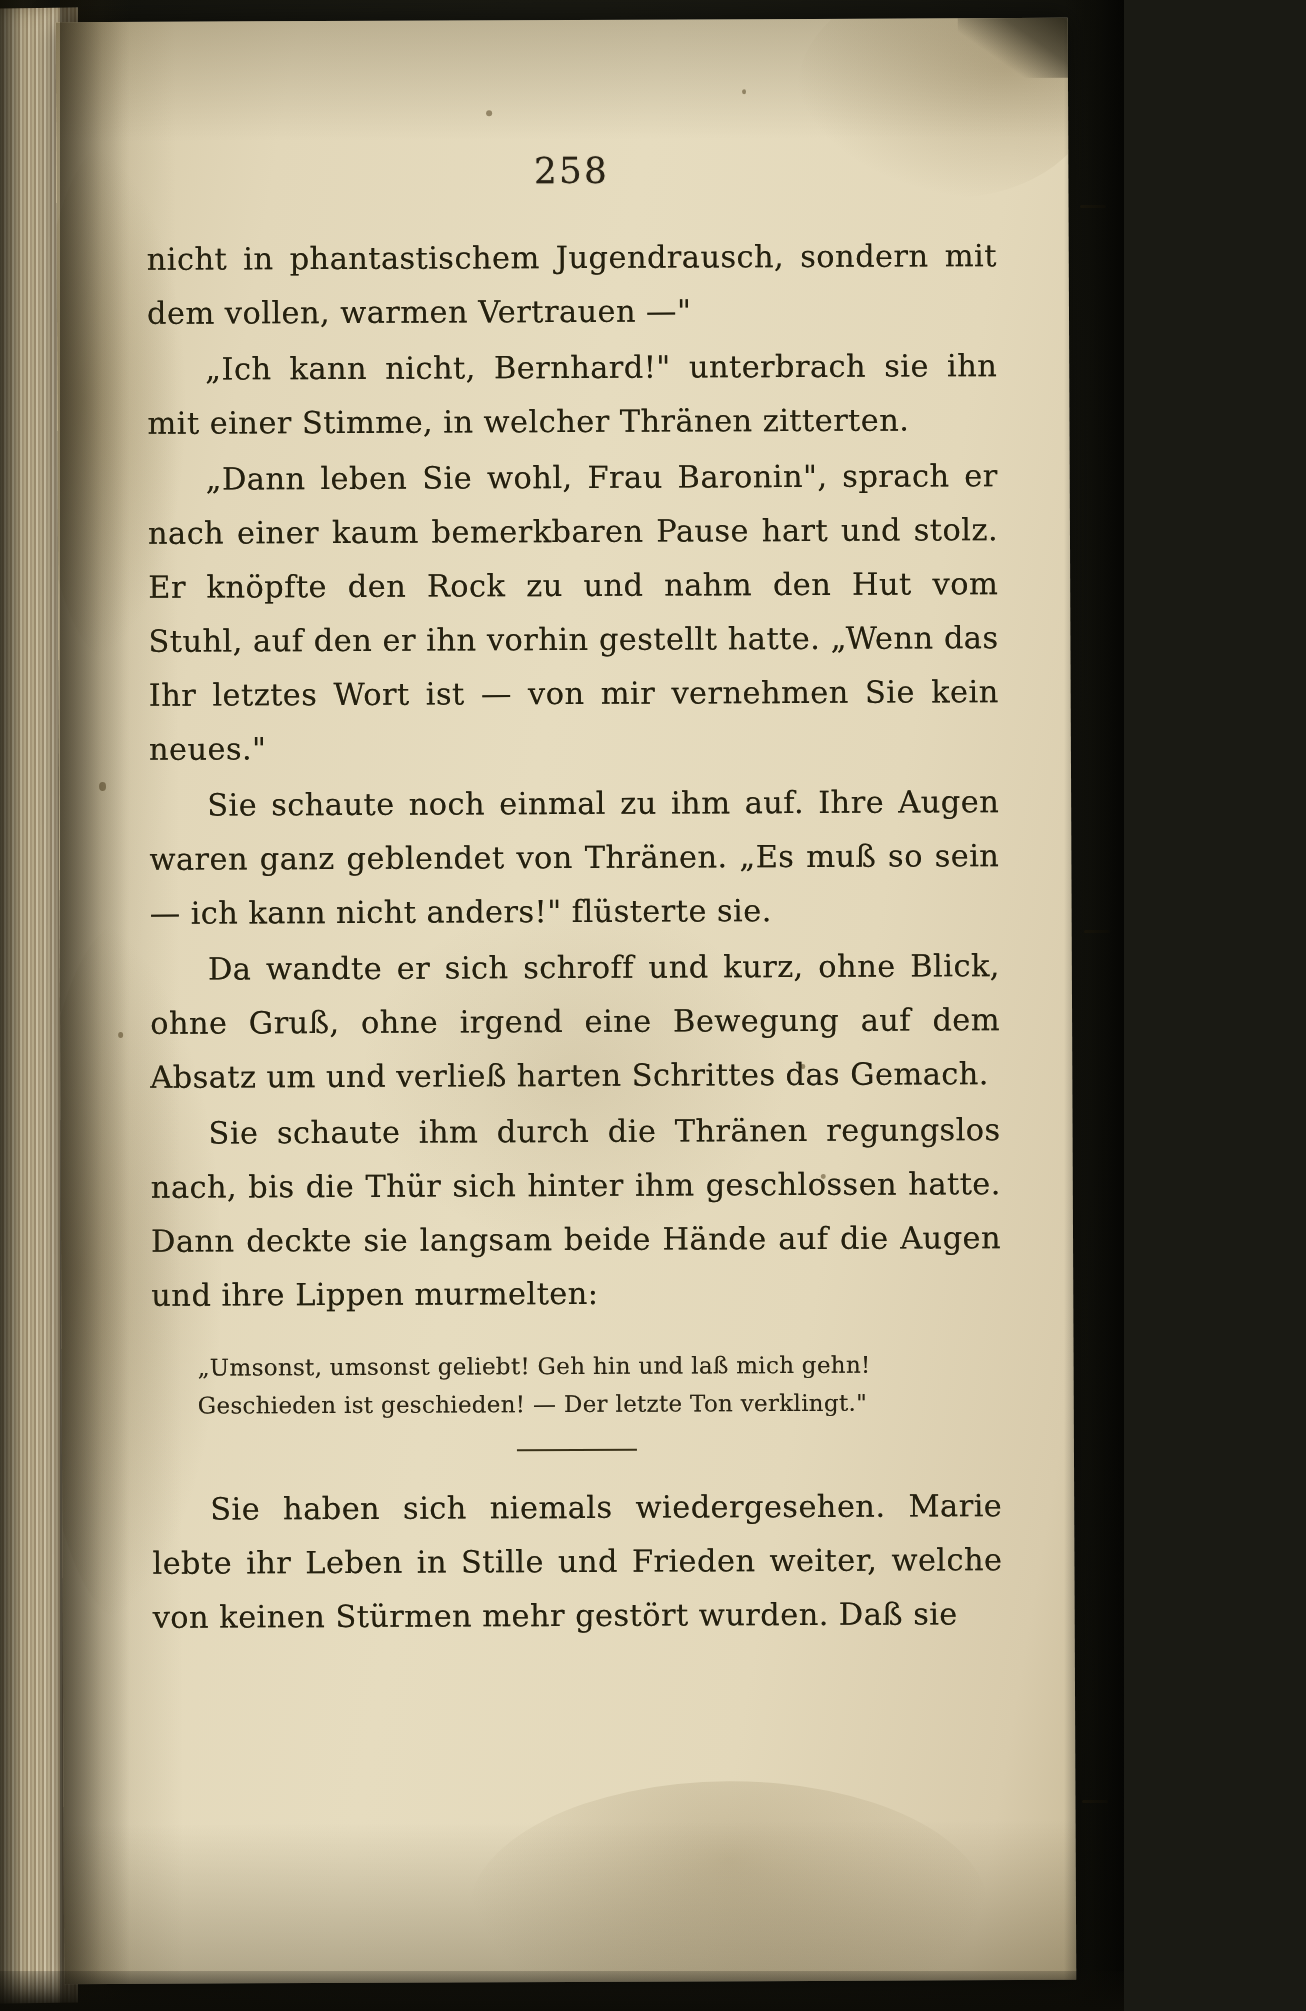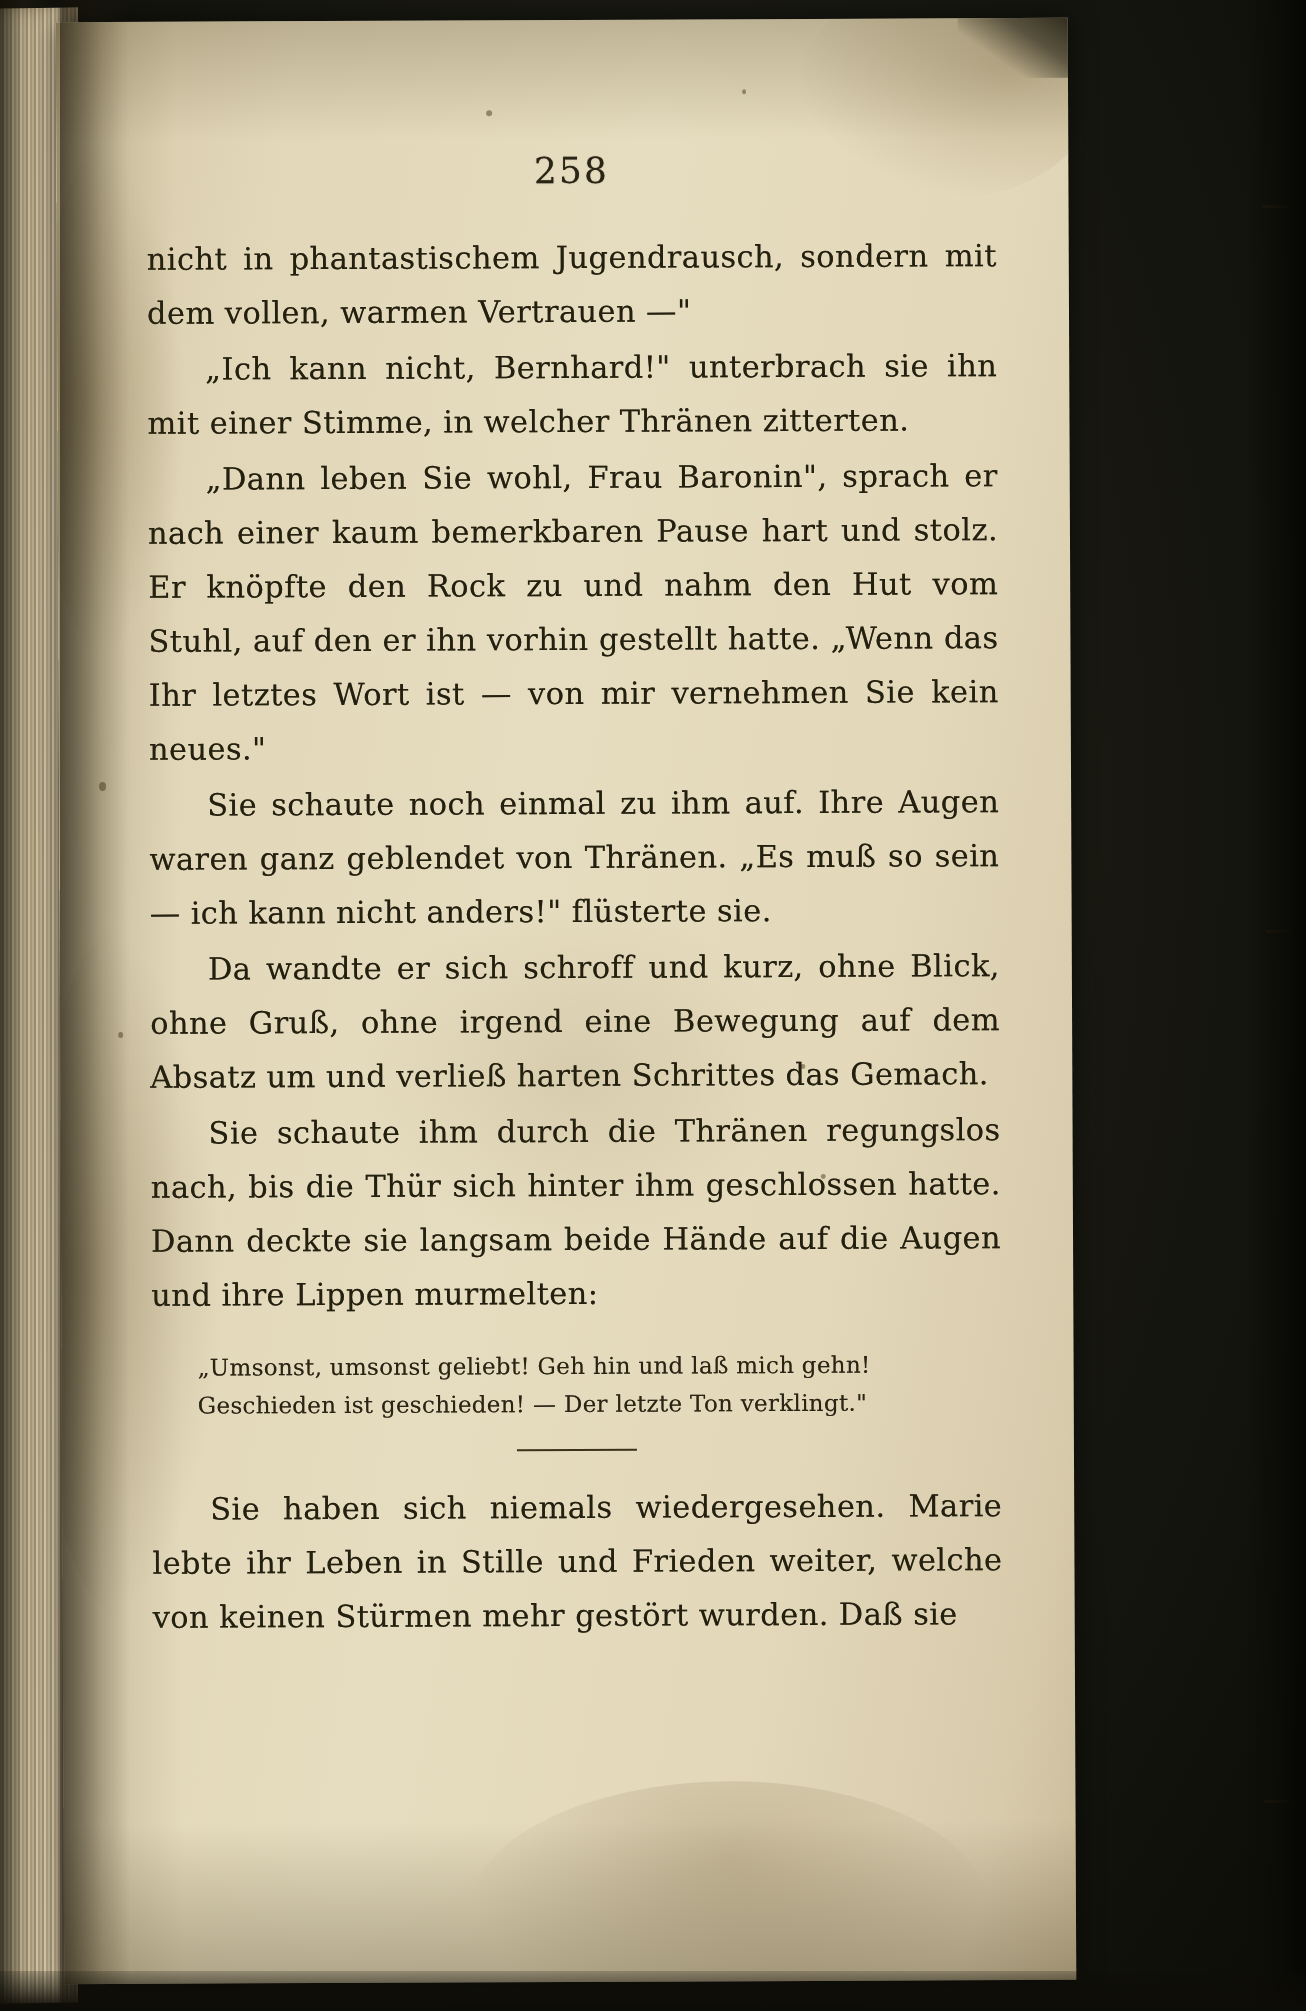--- a/index.html
+++ b/index.html
@@ -10,21 +10,21 @@
   body {
     width: 1306px;
     height: 2011px;
     overflow: hidden;
     font-family: "DejaVu Serif", serif;
   }
 
   
   #book-photo {
     position: relative;
-    width: 1306px;
+    width: 1124px;
     height: 2011px;
     background: #15150f;
     overflow: hidden;
   }
 
   
   #dark-surround {
     position: absolute;
     inset: 0;
     background:

